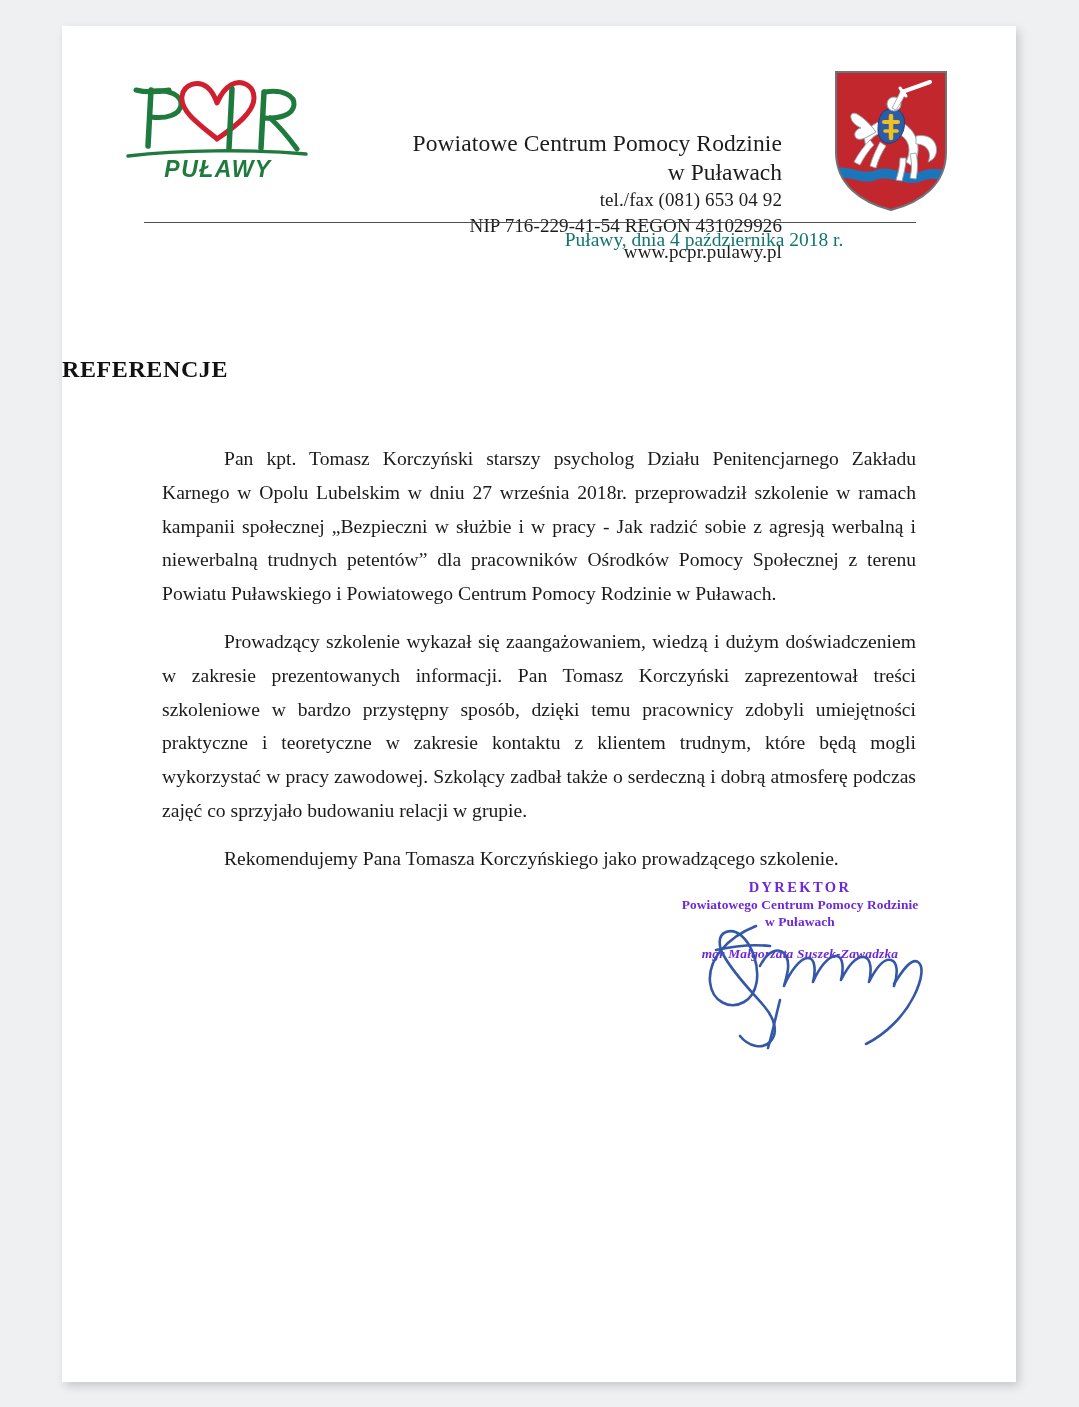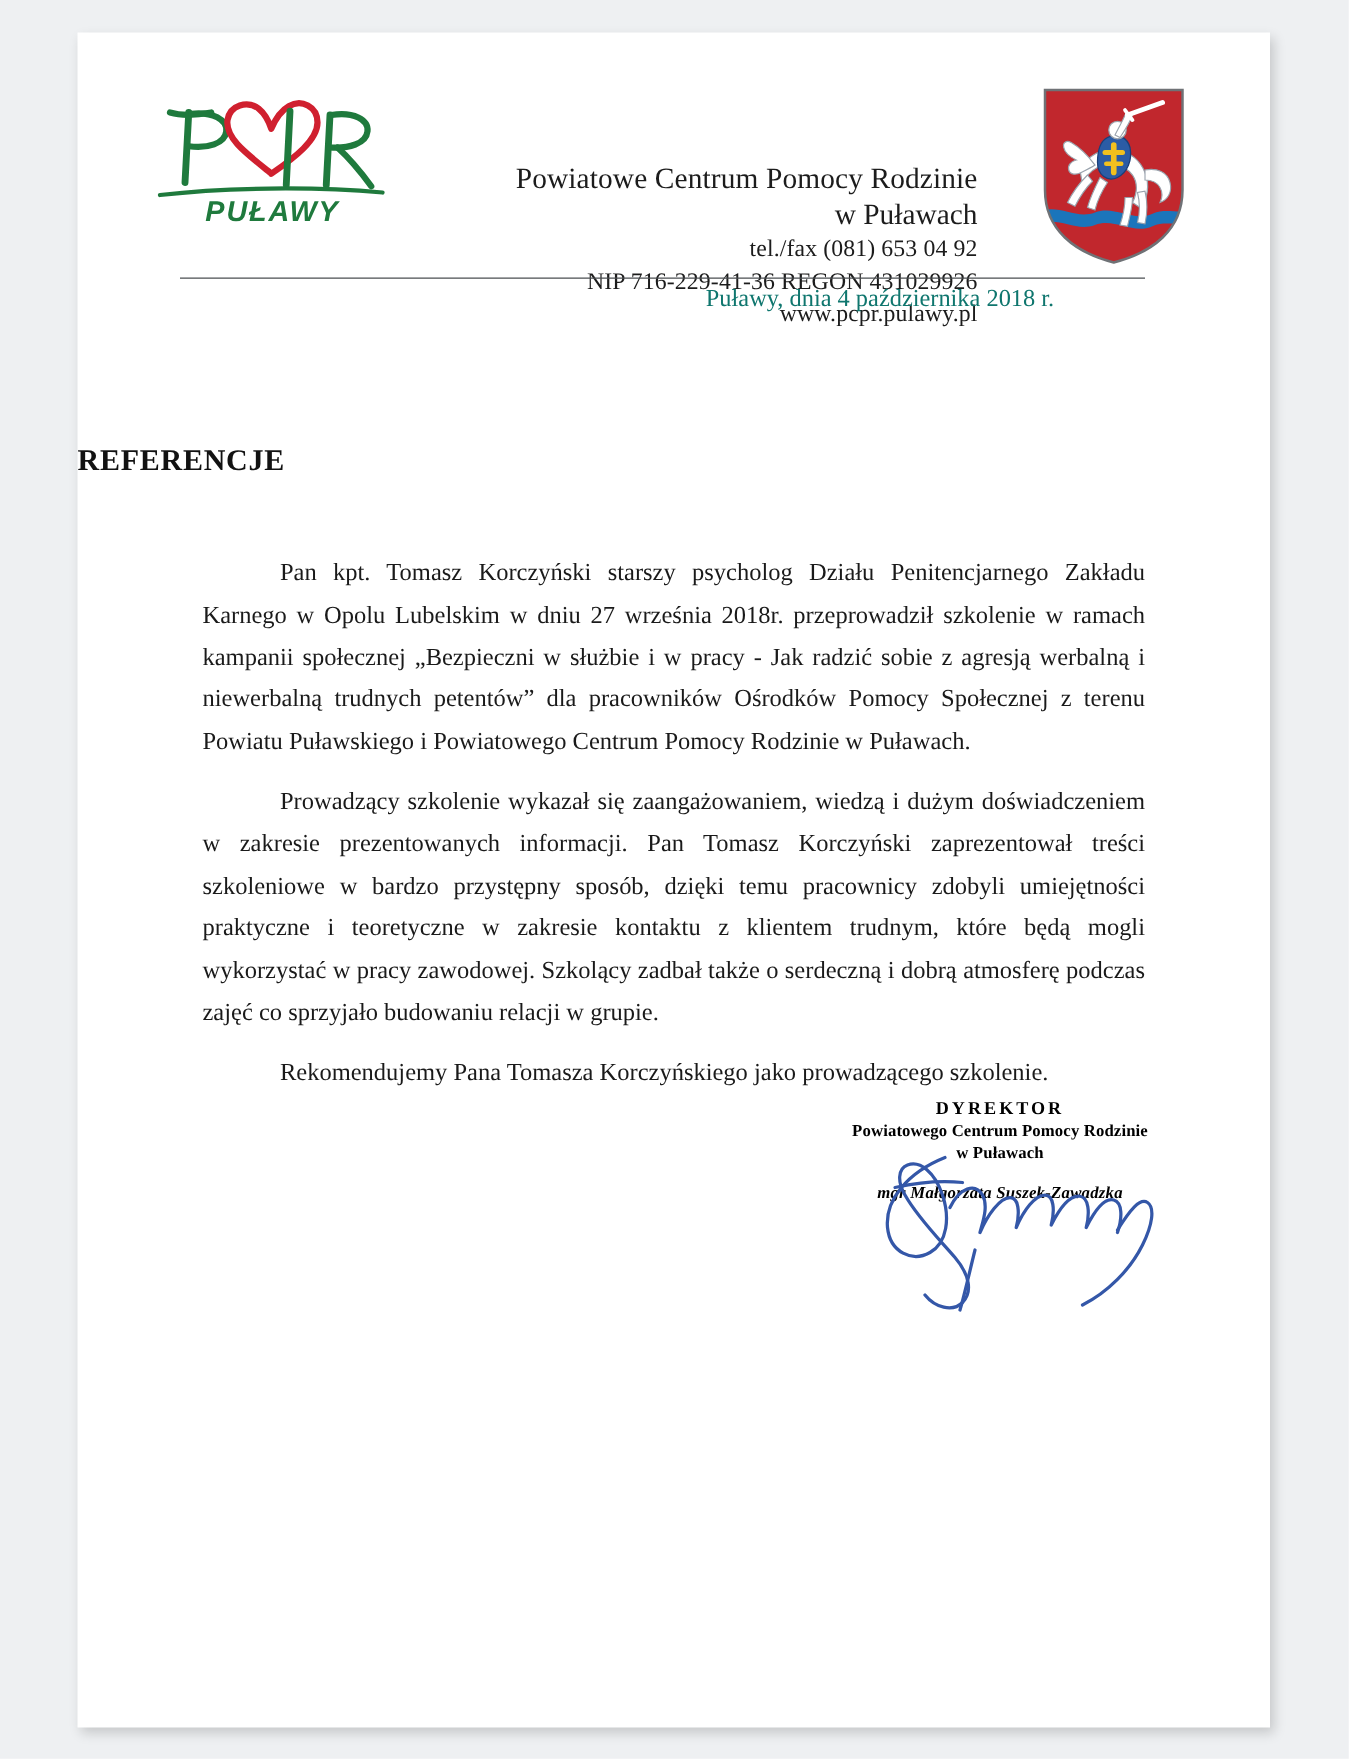--- a/index.html
+++ b/index.html
@@ -132,21 +132,21 @@
     top: 852px;
     width: 310px;
     height: 180px;
   }
   .stamp {
     position: absolute;
     left: 0;
     top: 0;
     width: 300px;
     text-align: center;
-    color: #000000;
+    color: #6d28d9;
     font-family: "Liberation Serif", serif;
     z-index: 1;
   }
   .stamp-role {
     font-size: 14.5px;
     font-weight: bold;
     letter-spacing: 2.4px;
     line-height: 18px;
   }
   .stamp-line {
@@ -199,21 +199,21 @@
         <path d="M8 84 C60 78 130 77 186 82" stroke="#1f7a3d" stroke-width="3.4" stroke-linecap="round" fill="none"></path>
 
         <text x="98" y="105" font-family="Liberation Sans, sans-serif" font-size="23" font-style="italic" font-weight="600" fill="#1f7a3d" text-anchor="middle" letter-spacing="1.5">PUŁAWY</text>
       </svg>
     </div>
 
     <div class="org-block">
       <div class="org-name-1">Powiatowe Centrum Pomocy Rodzinie</div>
       <div class="org-name-2">w Puławach</div>
       <div class="org-addr">tel./fax (081) 653 04 92</div>
-      <div class="org-addr">NIP 716-229-41-36 REGON 431029926</div>
+      <div class="org-addr">NIP 716-229-41-54 REGON 431029926</div>
       <div class="org-addr">www.pcpr.pulawy.pl</div>
     </div>
 
     <div class="crest">
       <svg width="122" height="148" viewBox="0 0 122 148" xmlns="http://www.w3.org/2000/svg">
         <defs>
           <clipPath id="shieldClip">
             <path d="M6 6 H116 V86 C116 118 92 136 61 144 C30 136 6 118 6 86 Z"></path>
           </clipPath>
         </defs>

